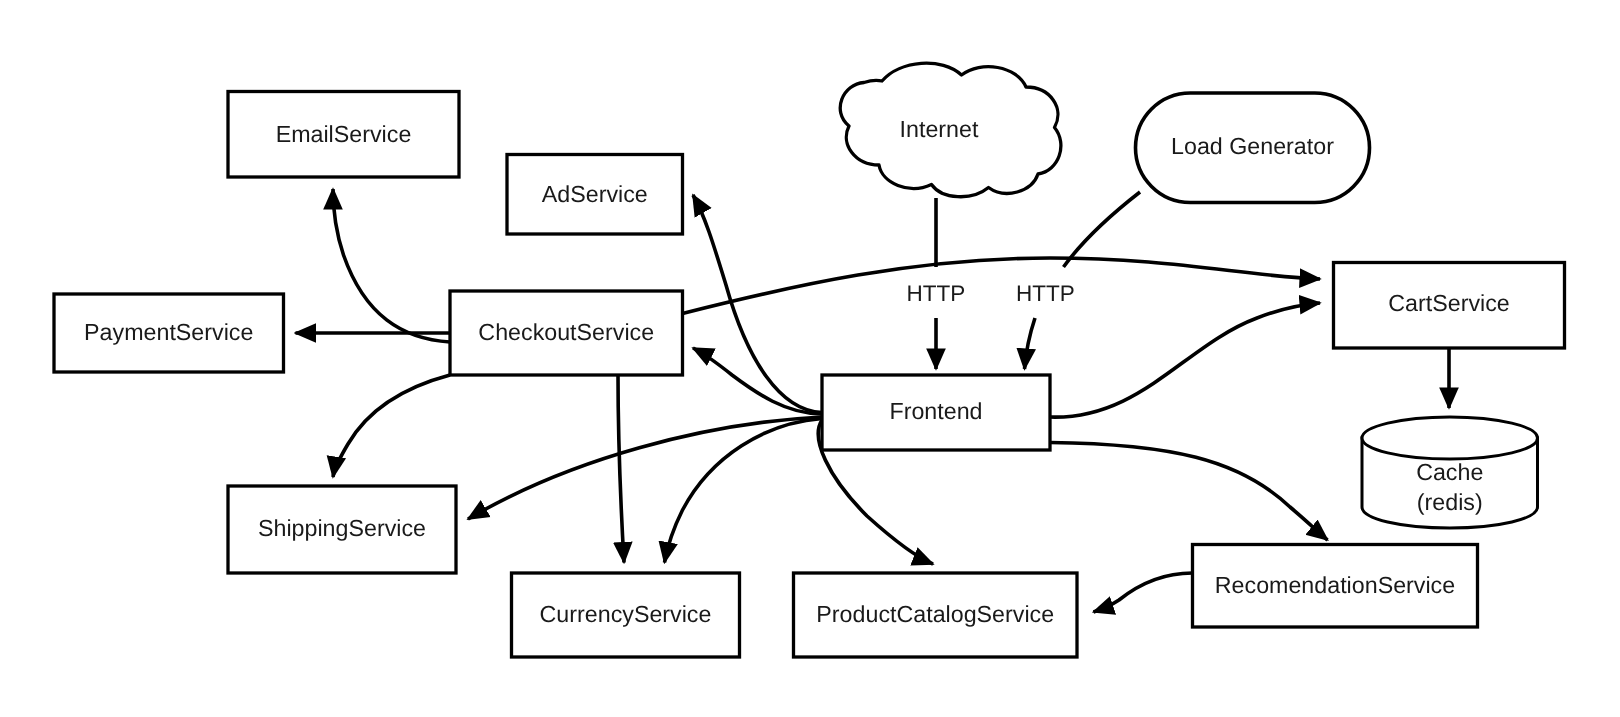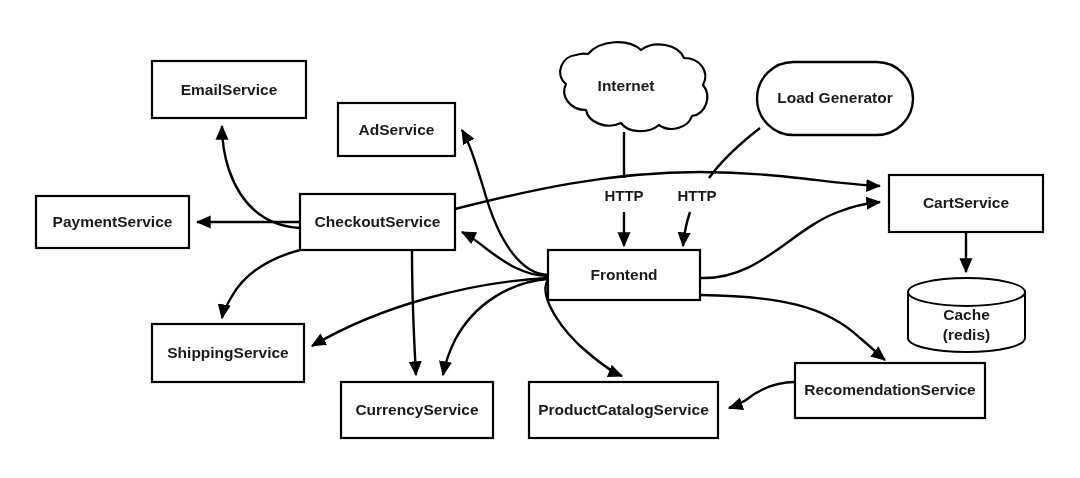--- a/index.html
+++ b/index.html
@@ -10,21 +10,20 @@
   }
   body {
     font-family: "Liberation Sans", sans-serif;
   }
   #diagram-root {
     position: relative;
     width: 1080px;
     height: 478px;
     background: #ffffff;
     overflow: hidden;
-    font-weight: bold;
   }
   #diagram-svg {
     position: absolute;
     top: 0;
     left: 0;
     width: 1080px;
     height: 478px;
     display: block;
   }
   .node-rect {

